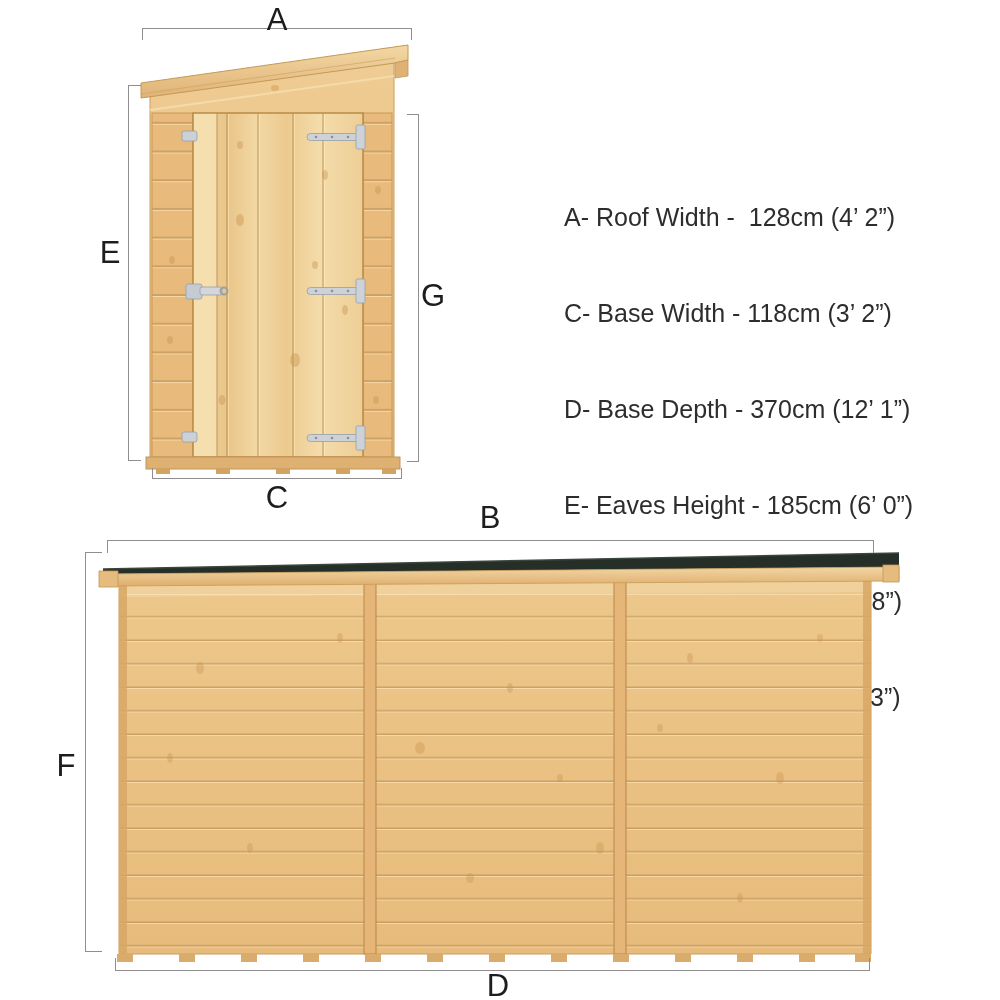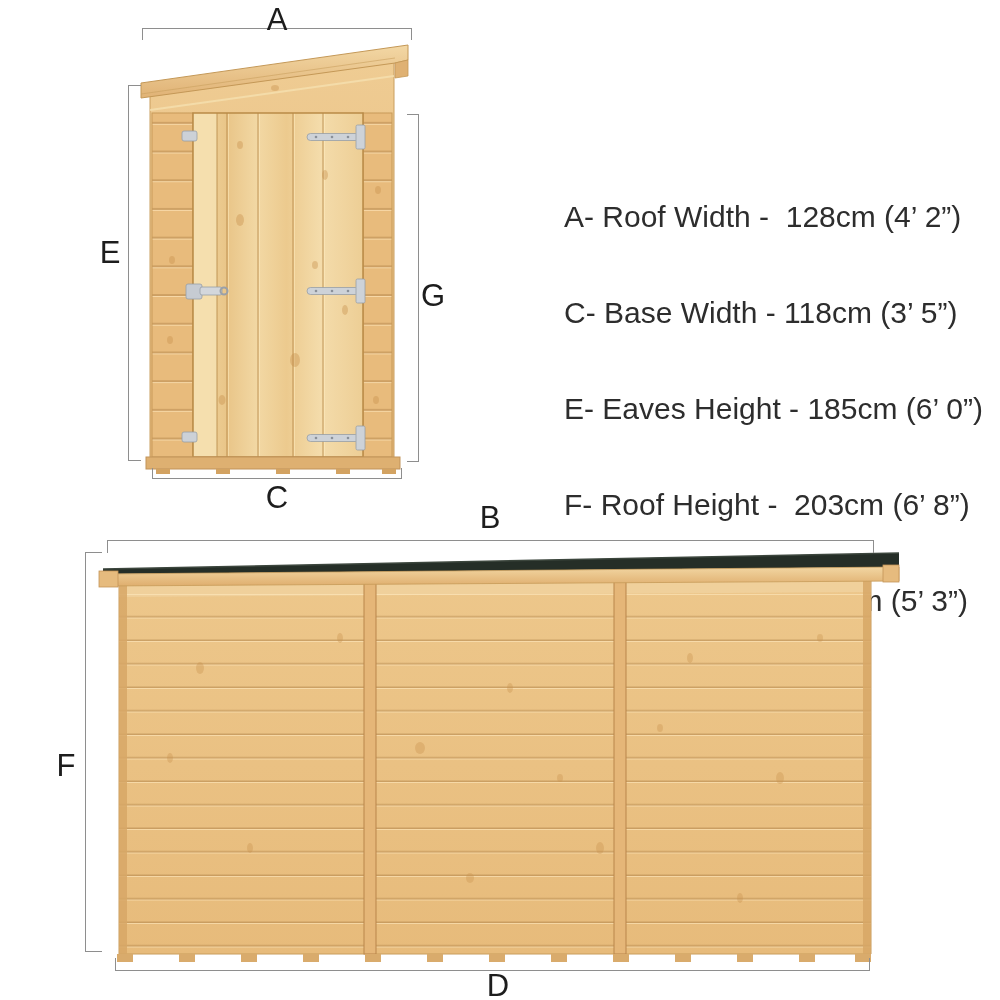--- a/index.html
+++ b/index.html
@@ -6,21 +6,21 @@
   .canvas{position:relative;width:1000px;height:1000px;background:#ffffff;overflow:hidden;
           font-family:"Liberation Sans",sans-serif;}
   .view-svg{position:absolute;}
   .marker{position:absolute;font-size:31px;color:#1d1d1d;transform:translateX(-50%);
           font-family:"Liberation Sans",sans-serif;}
   .bracket{position:absolute;border:0 solid #8e8e8e;}
   .b-top{border-top-width:1.5px;border-left-width:1.5px;border-right-width:1.5px;}
   .b-bottom{border-bottom-width:1.5px;border-left-width:1.5px;border-right-width:1.5px;}
   .b-left{border-left-width:1.5px;border-top-width:1.5px;border-bottom-width:1.5px;}
   .b-right{border-right-width:1.5px;border-top-width:1.5px;border-bottom-width:1.5px;}
-  .dim-list{position:absolute;left:564px;top:137px;font-size:30px;line-height:32px;
+  .dim-list{position:absolute;left:564px;top:137px;font-size:25px;line-height:32px;
             color:#2d2d2d;white-space:pre;}
   .dim-line{height:32px;}
 </style>
 </head>
 <body>
 
 <div class="canvas">
 
   <svg class="view-svg" style="left:90px;top:10px" width="340" height="470" viewBox="0 0 340 470">
     <defs>
@@ -149,21 +149,22 @@
   <div class="bracket b-right" style="left:407px;top:114px;width:11px;height:346px"></div>
   <div class="bracket b-bottom" style="left:152px;top:468px;width:248px;height:10px"></div>
 
   <div class="marker" style="left:277px;top:2px">A</div>
   <div class="marker" style="left:110px;top:235px">E</div>
   <div class="marker" style="left:433px;top:278px">G</div>
   <div class="marker" style="left:277px;top:480px">C</div>
 
   <div class="dim-list">
     <div class="dim-line">A- Roof Width -  128cm (4’ 2”)</div>
-    <div class="dim-line">C- Base Width - 118cm (3’ 5”)</div>
+    <div class="dim-line">C- Base Width - 118cm (3’ 2”)</div>
+    <div class="dim-line">D- Base Depth - 370cm (12’ 1”)</div>
     <div class="dim-line">E- Eaves Height - 185cm (6’ 0”)</div>
     <div class="dim-line">F- Roof Height -  203cm (6’ 8”)</div>
     <div class="dim-line">G- Door Height - 161cm (5’ 3”)</div>
   </div>
 
   <svg class="view-svg" style="left:80px;top:548px" width="840" height="420" viewBox="0 0 840 420">
     <defs>
       <linearGradient id="swall" x1="0" y1="0" x2="0" y2="1">
         <stop offset="0" stop-color="#edc78b"></stop>
           <stop offset="1" stop-color="#e7bb7b"></stop>

